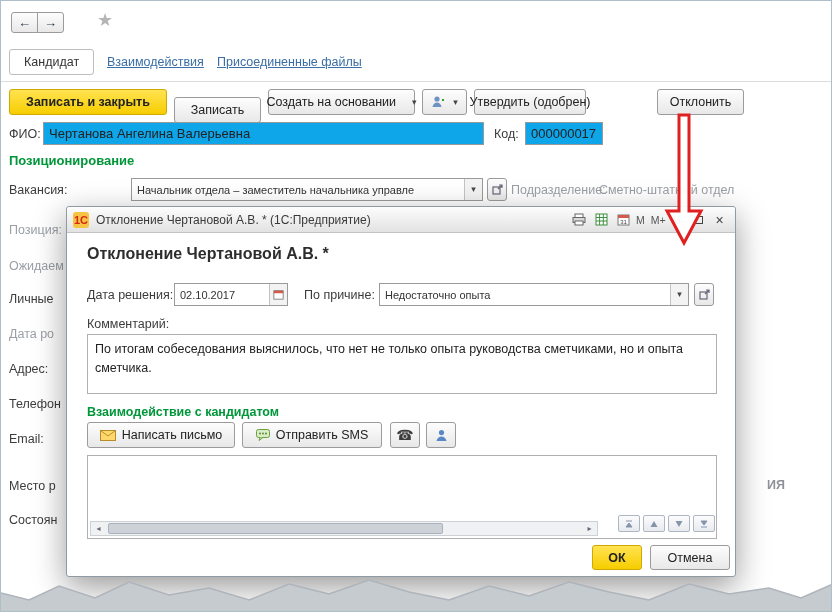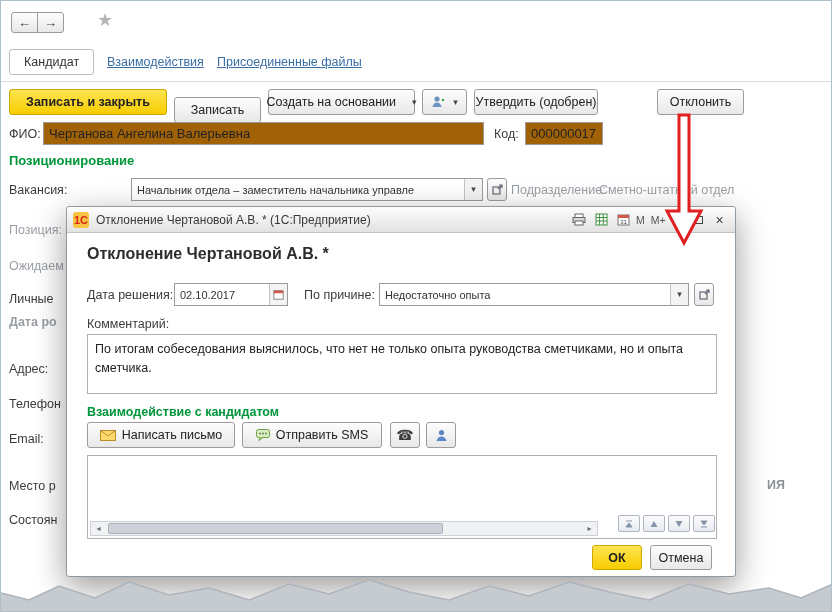--- a/index.html
+++ b/index.html
@@ -19,21 +19,21 @@
     border-radius:3px; cursor:default; white-space:nowrap;
   }
   .btn-yellow {
     background:linear-gradient(#ffe351,#f7cd00); border:1px solid #cfa900;
     font-weight:bold;
   }
   .btn-icon { padding:0 6px; }
   .caret { font-size:9px; color:#444; line-height:1; }
   .btn-divider { width:1px; height:18px; background:#b5b5b5; margin:0 2px; }
   .input {
-    height:23px; border:1px solid #9a9a9a; background:#a16207; font-size:13px;
+    height:23px; border:1px solid #9a9a9a; background:#0ea5e9; font-size:13px;
     padding:0 5px; color:#222; font-family:"Liberation Sans",sans-serif;
   }
   .combo {
     position:absolute; height:23px; border:1px solid #9a9a9a; background:#fff;
     display:flex; align-items:center; overflow:hidden;
   }
   .combo .val { flex:1; padding:0 5px; font-size:11px; white-space:nowrap; overflow:hidden; }
   .combo .drop {
     width:18px; align-self:stretch; border-left:1px solid #c3c3c3;
     display:flex; align-items:center; justify-content:center; background:#f3f3f3;
@@ -85,21 +85,21 @@
     background:#f0f1f3; border:1px solid #cdd0d4; display:flex; align-items:center;
   }
   .sb-btn { width:15px; height:13px; font-size:8px; color:#667; display:flex; align-items:center; justify-content:center; }
   .sb-thumb { height:11px; width:335px; background:#cdd2d8; border:1px solid #aab2bc; border-radius:2px; margin-left:2px; }
   .mv-btn {
     width:22px; height:17px; border:1px solid #aeb6c2; border-radius:2px;
     background:linear-gradient(#fcfcfd,#e7eaee); display:inline-flex;
     align-items:center; justify-content:center; margin-left:3px;
   }
   .ok-btn { position:absolute; left:525px; top:338px; width:50px; height:25px; }
-  .cancel-btn { position:absolute; left:583px; top:338px; width:62px; height:25px; }
+  .cancel-btn { position:absolute; left:583px; top:338px; width:80px; height:25px; }
 </style>
 </head>
 <body>
 
 <div id="screen">
 
   <button class="btn abs btn-icon" style="left:10px;top:11px;width:27px;height:21px;border-radius:3px 0 0 3px;">
     <span style="font-size:13px;color:#2b3a4a;">←</span>
   </button>
   <button class="btn abs btn-icon" style="left:36px;top:11px;width:27px;height:21px;border-radius:0 3px 3px 0;">
@@ -124,21 +124,21 @@
   <button class="btn btn-icon abs" style="left:421px;top:88px;width:45px;">
     <span style="display:inline-flex;">
       <svg width="16" height="14" viewBox="0 0 16 14">
         <circle cx="6" cy="4" r="2.6" fill="#6f93c0"></circle>
         <path d="M1.5 12 q1-4.5 4.5-4.5 q3.5 0 4.5 4.5 z" fill="#6f93c0"></path>
         <path d="M11 5 h2 m-1 -1 v2" stroke="#2fa12f" stroke-width="1.8"></path>
       </svg>
     </span>
     <span class="caret">▾</span>
   </button>
-  <button class="btn abs" style="left:473px;top:88px;width:124px;">Утвердить (одобрен)</button>
+  <button class="btn abs" style="left:473px;top:88px;width:112px;">Утвердить (одобрен)</button>
   <button class="btn abs" style="left:656px;top:88px;width:87px;">Отклонить</button>
 
   <span class="abs lbl" style="left:8px;top:126px;">ФИО:</span>
   <input class="input abs" style="left: 42px; top: 121px; width: 441px;" value="Чертанова Ангелина Валерьевна">
   <span class="abs lbl" style="left:493px;top:126px;">Код:</span>
   <input class="input abs" style="left: 524px; top: 121px; width: 78px;" value="000000017">
 
   <div class="abs green-h" style="left:8px;top:152px;">Позиционирование</div>
 
   <span class="abs lbl" style="left:8px;top:182px;">Вакансия:</span>
@@ -155,21 +155,21 @@
         <path d="M6 5 L10 1 M7 1 h3 v3" stroke="#667" stroke-width="1.2" fill="none"></path>
       </svg>
     </span>
   </button>
   <span class="abs lbl-gray" style="left:510px;top:182px;">Подразделение:</span>
   <span class="abs lbl-gray" style="left:598px;top:182px;">Сметно-штатный отдел</span>
 
   <div class="abs frag lbl-gray" style="left:8px;top:222px;">Позиция:</div>
   <div class="abs frag lbl-gray" style="left:8px;top:258px;">Ожидаем</div>
   <div class="abs frag lbl" style="left:8px;top:291px;">Личные</div>
-  <div class="abs frag lbl-gray" style="left:8px;top:314px;font-weight:bold;">Дата ро</div>
+  <div class="abs frag lbl-gray" style="left:8px;top:326px;">Дата ро</div>
   <div class="abs frag lbl" style="left:8px;top:361px;">Адрес:</div>
   <div class="abs frag lbl" style="left:8px;top:396px;">Телефон</div>
   <div class="abs frag lbl" style="left:8px;top:431px;">Email:</div>
   <div class="abs frag lbl" style="left:8px;top:478px;">Место р</div>
   <div class="abs frag lbl" style="left:8px;top:512px;">Состоян</div>
   <div class="abs" style="left:766px;top:477px;font-weight:bold;color:#8d9298;">ИЯ</div>
 
   <div id="dialog">
     <div id="dlg-titlebar">
       <span class="logo1c">1С</span>

